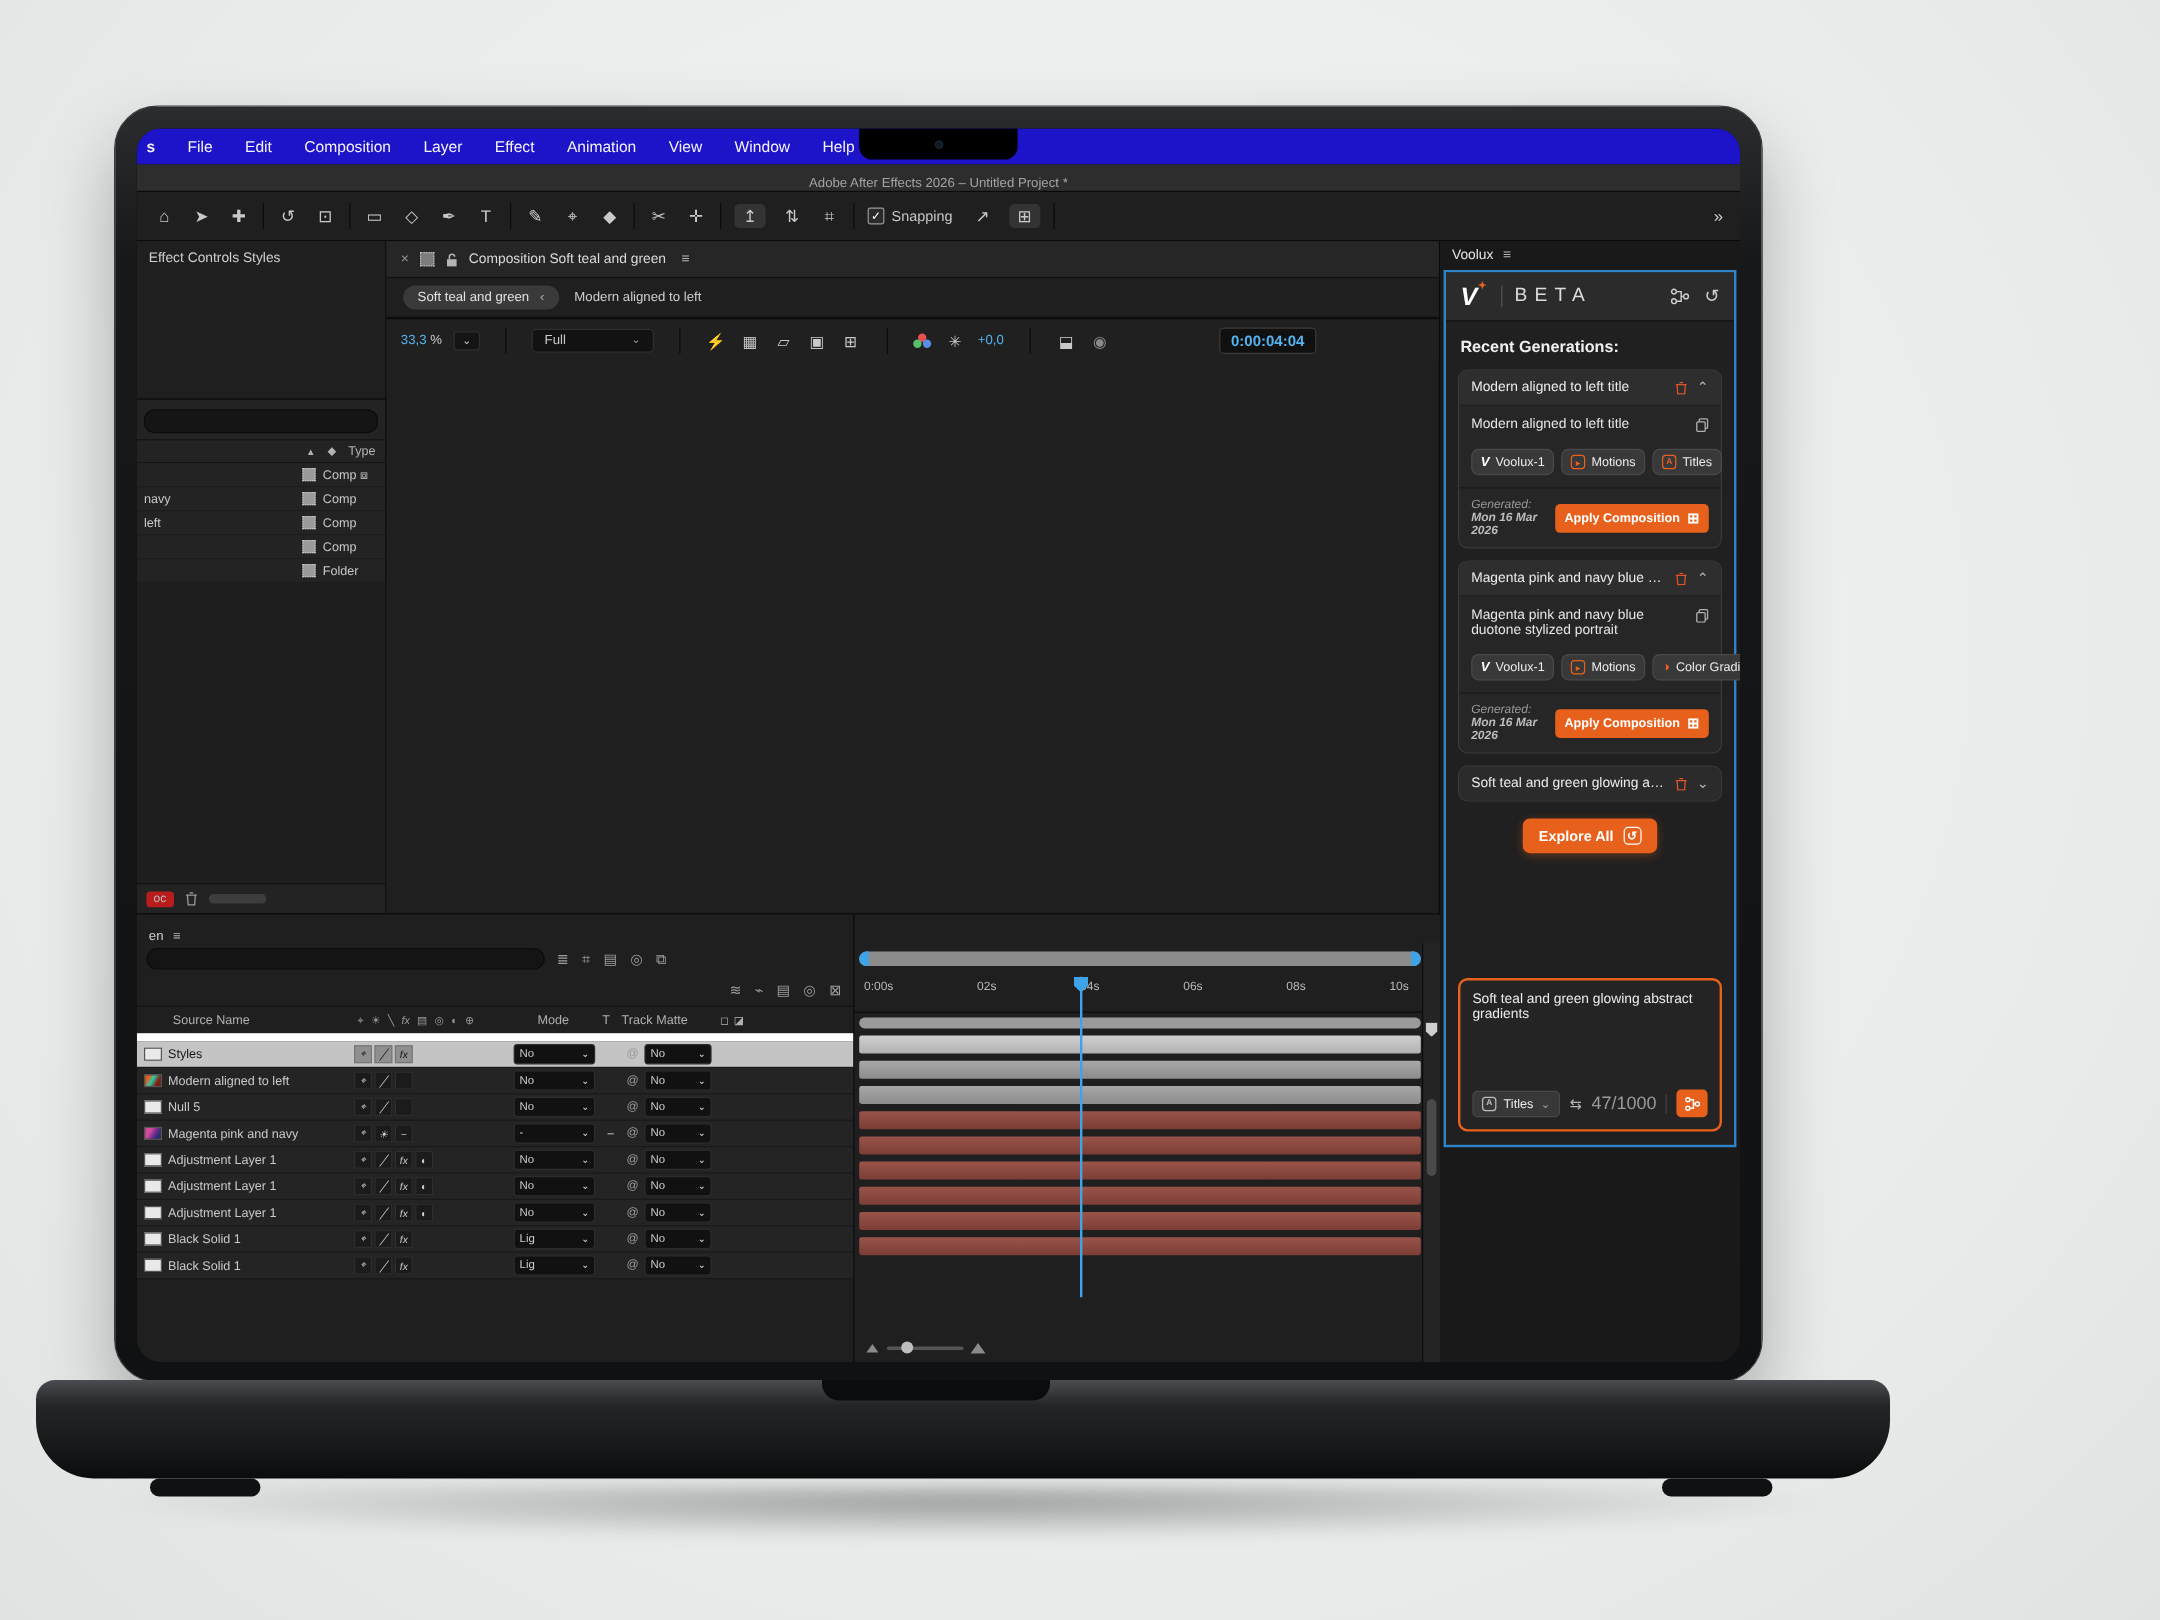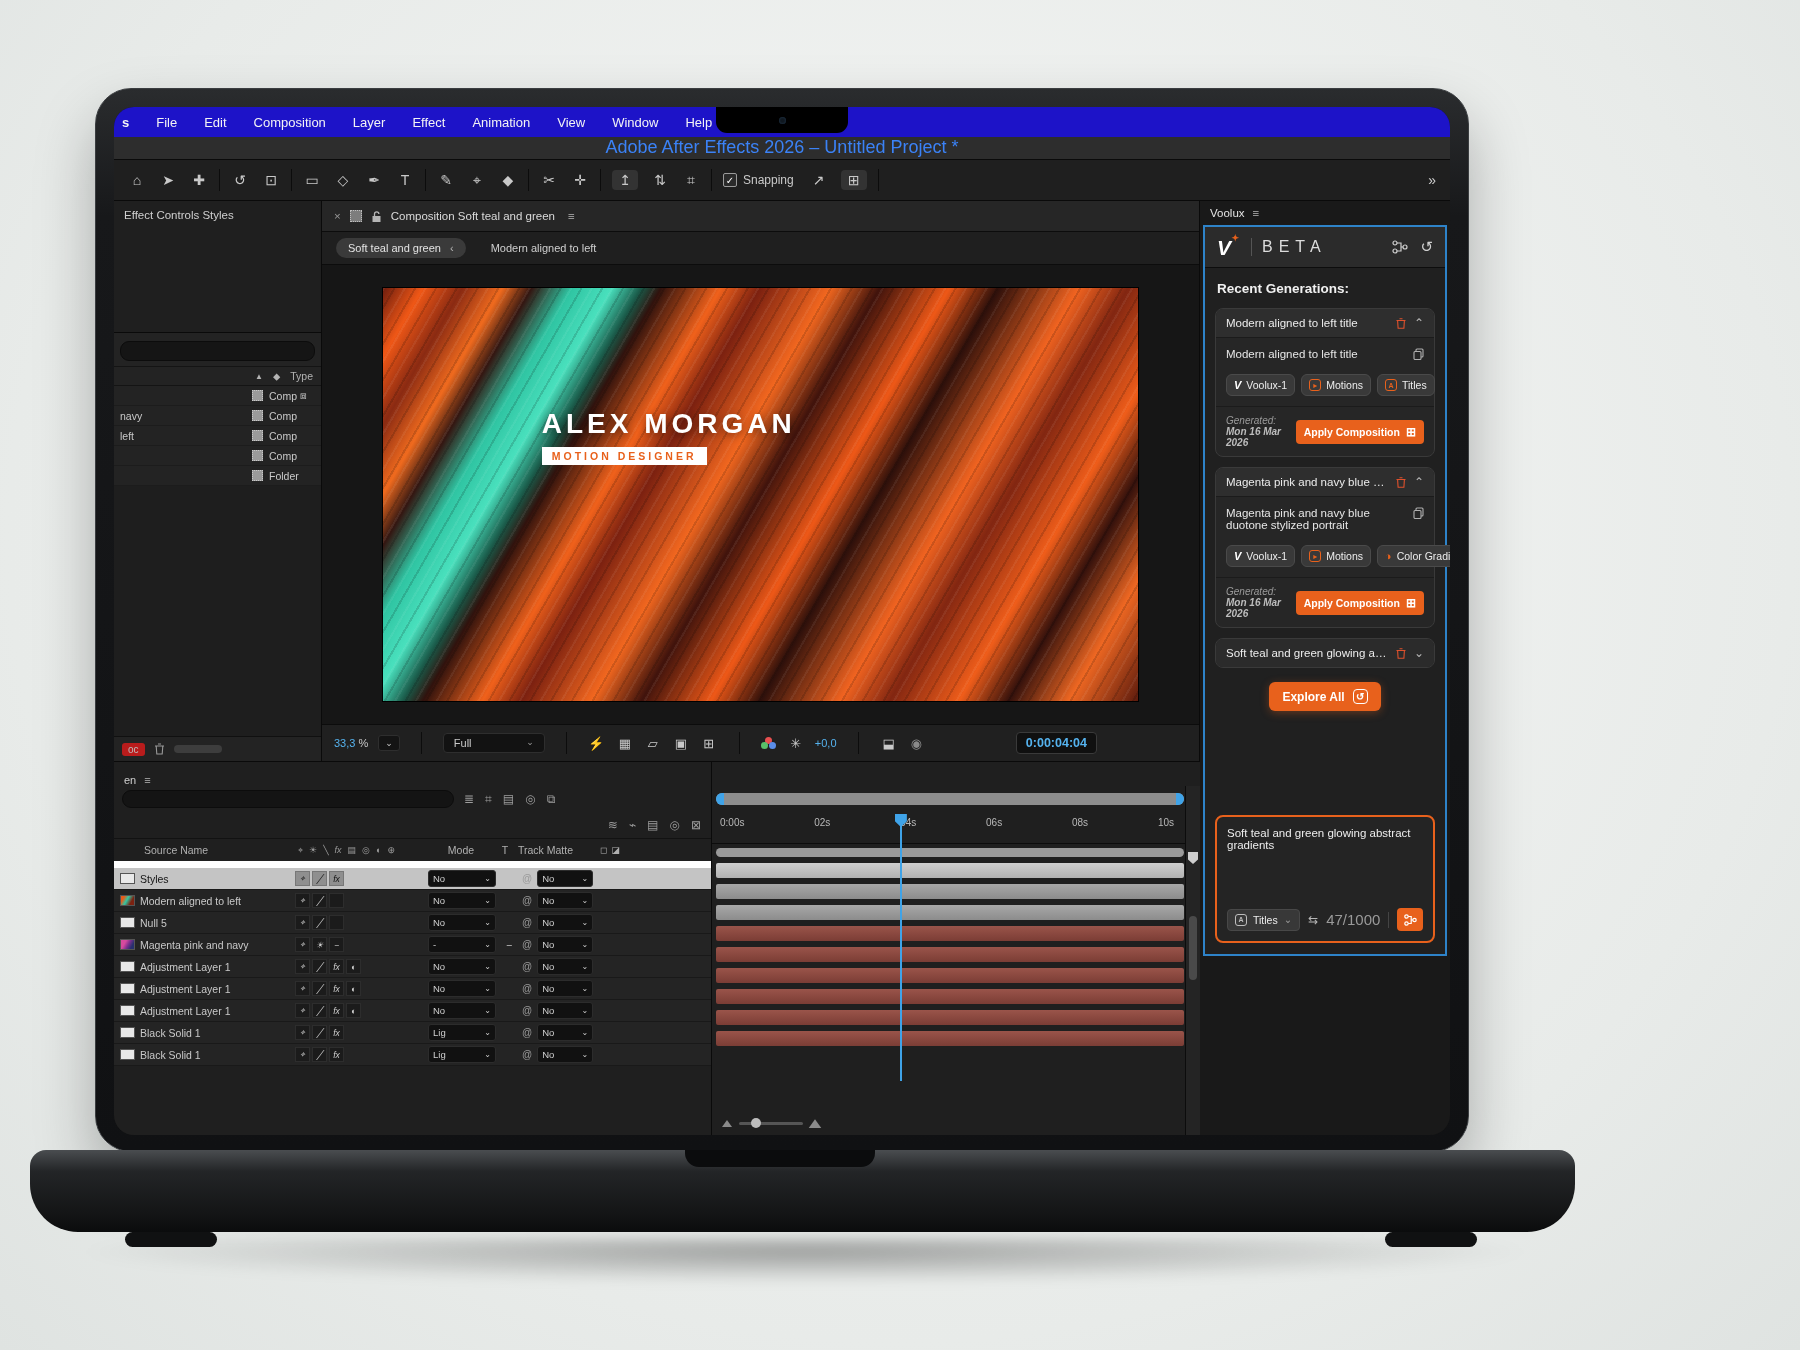--- a/index.html
+++ b/index.html
@@ -20,22 +20,22 @@
   .base-notch{position:absolute;left:655px;top:0;width:190px;height:17px;background:#0b0c0d;border-radius:0 0 14px 14px;}
   .foot{position:absolute;top:1232px;width:92px;height:15px;background:#101112;border-radius:8px;}
   .shadow{position:absolute;left:70px;top:1238px;width:1470px;height:46px;
           background:radial-gradient(ellipse at 50% 30%, rgba(0,0,0,.32), rgba(0,0,0,0) 70%);filter:blur(6px);}
 
   
   .menubar{height:30px;background:#1d13c8;display:flex;align-items:center;gap:27px;
            padding:0 0 0 8px;color:#f3f3f5;font-size:13px;flex:0 0 auto;}
   .menubar .app{font-weight:bold;}
   .menubar span{cursor:default;}
-  .titlebar{height:22px;background:#2d2d2d;display:flex;align-items:flex-start;justify-content:center;
-            color:#3b82f6;font-size:18px;border-bottom:1px solid #0a0a0a;flex:0 0 auto;}
+  .titlebar{height:22px;background:#2d2d2d;display:flex;align-items:flex-end;justify-content:center;
+            color:#a3a3a3;font-size:11px;border-bottom:1px solid #0a0a0a;flex:0 0 auto;}
   .toolbar{height:40px;background:#1f1f1f;display:flex;align-items:center;padding:0 14px;
            color:#c9c9c9;font-size:14px;border-bottom:1px solid #0a0a0a;flex:0 0 auto;}
   .tgrp{display:flex;align-items:center;gap:13px;}
   .tsep{width:1px;height:22px;background:#0c0c0c;margin:0 11px;}
   .ticon{width:18px;text-align:center;}
   .tbox{background:#333;border-radius:4px;padding:2px 4px;}
   .chk{width:12px;height:12px;border:1px solid #9a9a9a;border-radius:2px;display:inline-flex;
        align-items:center;justify-content:center;font-size:10px;color:#fff;background:#2a2a2a;margin-right:6px;}
   .snap{display:flex;align-items:center;font-size:12px;}
   .ws{display:flex;gap:46px;margin-left:54px;font-size:12px;color:#cfcfcf;}
@@ -62,21 +62,21 @@
   .pfill{flex:1;background:#1e1e1e;}
   .pfoot{height:24px;display:flex;align-items:center;gap:9px;padding:0 8px;background:#232323;border-top:1px solid #101010;}
   .depth{background:#b91c1c;border-radius:3px;padding:1px 6px;font-size:10px;color:#bbb;}
   .scrollpill{width:48px;height:8px;background:#3d3d3d;border-radius:4px;}
 
   
   .comp{flex:1;display:flex;flex-direction:column;background:#1f1f1f;border-right:1px solid #0a0a0a;min-width:0;}
   .ctab{height:30px;display:flex;align-items:center;gap:9px;padding:0 12px;font-size:11.5px;color:#dadada;
         background:#262626;border-bottom:1px solid #0c0c0c;}
   .cswatch{width:12px;height:12px;background:#7d7d7d;border:1px dotted #bfbfbf;box-sizing:border-box;}
-  .crumb{height:32px;display:flex;align-items:center;gap:25px;padding:0 14px;background:#1f1f1f;border-bottom:1px solid #0c0c0c;}
+  .crumb{height:32px;display:flex;align-items:center;gap:13px;padding:0 14px;background:#1f1f1f;border-bottom:1px solid #0c0c0c;}
   .bpill{background:#3a3a3a;border-radius:14px;padding:4px 12px;font-size:11px;color:#e3e3e3;display:flex;gap:9px;align-items:center;}
   .cur{font-size:11px;color:#cfcfcf;}
   .viewer{flex:1;background:#161616;display:flex;align-items:center;justify-content:center;min-height:0;}
   .art{width:86%;height:90%;position:relative;box-shadow:0 0 0 1px #000;
     background:linear-gradient(120deg,
       #6e1d0e 0%, #ef5716 4%, #8a2a12 8%, #ef6a1e 12%, #331712 15%,
       #2fc4a2 19%, #49e0bd 23%, #1a5a49 26%,
       #30120d 28%, #f0611b 34%, #7c2110 38%, #f2671f 45%, #40130c 50%,
       #ee5817 57%, #2e100b 62%, #f06320 70%, #822611 75%,
       #ef5d1a 82%, #34110c 87%, #ee6722 93%, #5d1b0d 100%);}
@@ -367,28 +367,20 @@
               <span>Composition Soft teal and green</span>
               <span style="color:#b5b5b5;margin-left:4px;">≡</span>
             </div>
             <div class="crumb">
               <span class="bpill">
                 <span>Soft teal and green</span>
                 <span style="color:#b5b5b5;">‹</span>
               </span>
               <span class="cur">Modern aligned to left</span>
             </div>
-            <div class="viewer">
-              <div class="art">
-                <div class="arttext">
-                  <span class="arttitle">ALEX MORGAN</span>
-                  <span class="artsub">MOTION DESIGNER</span>
-                </div>
-              </div>
-            </div>
             <div class="cctrl">
               <span><span class="bluetxt">33,3</span> <span>%</span></span>
               <span class="ddsm"><span>⌄</span></span>
               <div class="tsep"></div>
               <span class="dd">
                   <span>Full</span>
                   <span style="font-size:9px;color:#9a9a9a;">⌄</span>
                 </span>
               <div class="tsep"></div>
               <span class="vicon">⚡</span>

